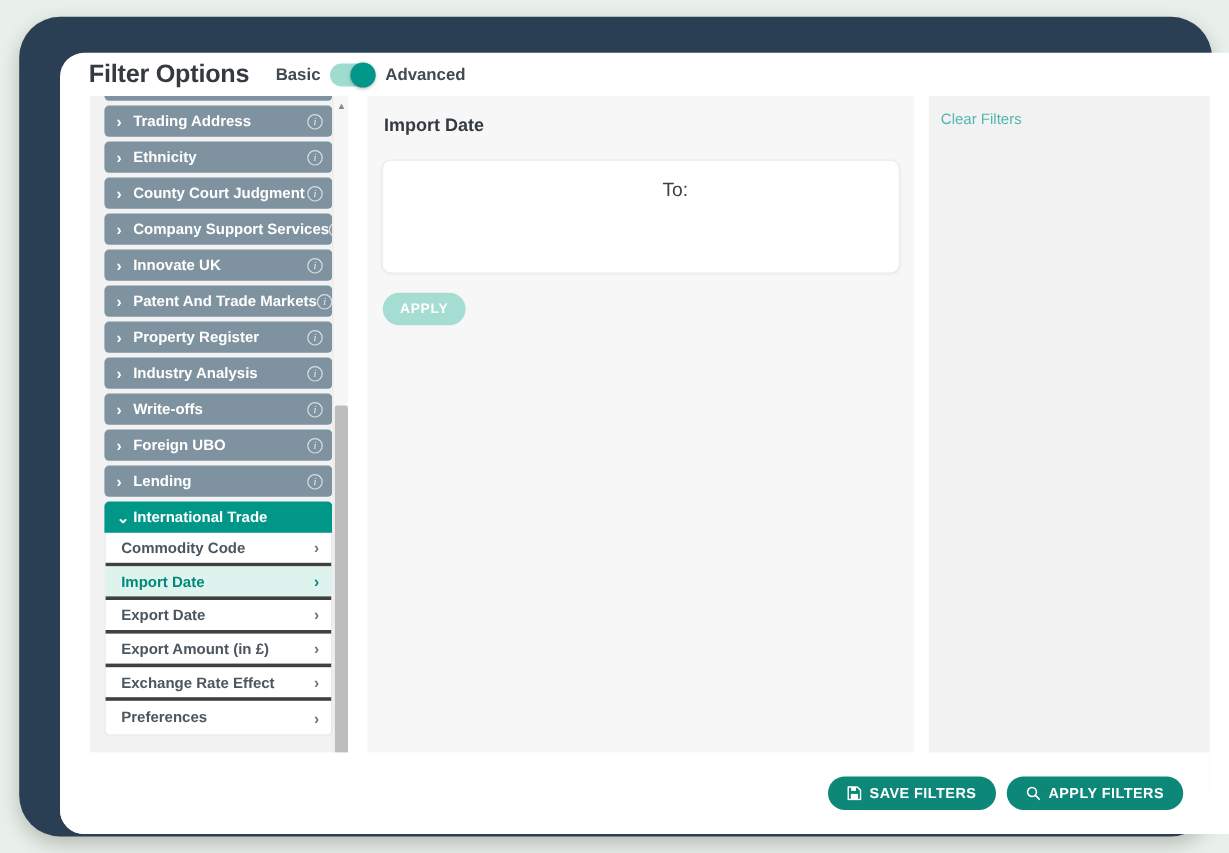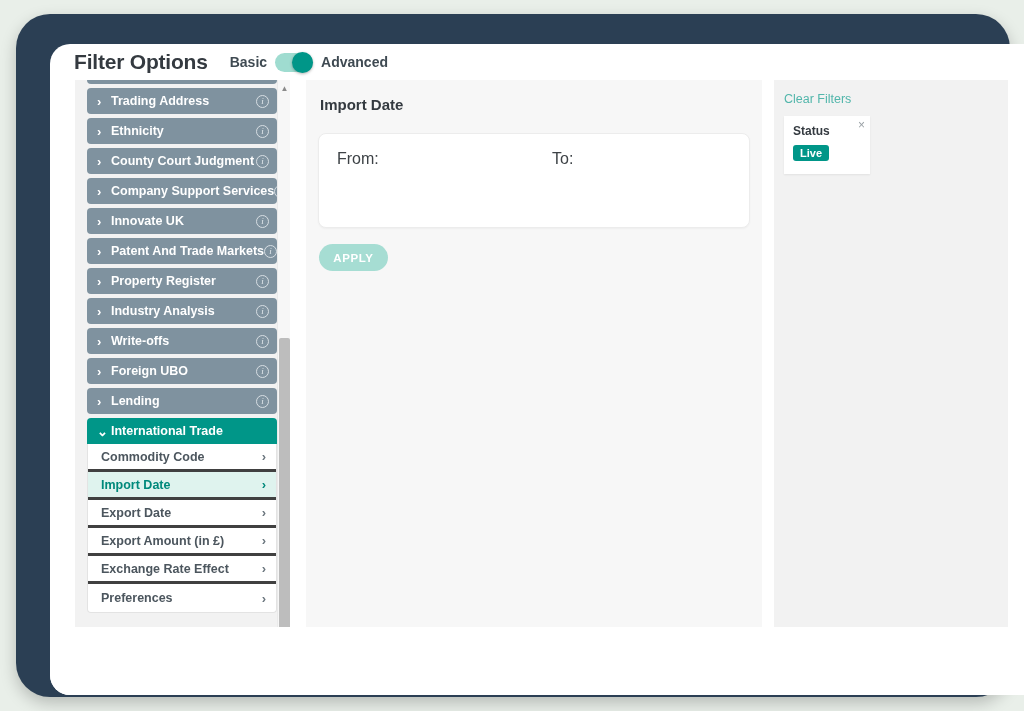--- a/index.html
+++ b/index.html
@@ -490,39 +490,52 @@
           <div class="sb-thumb"></div>
           <div class="sb-arrow down">▼</div>
         </div>
       </div>
 
       <div class="center">
         <div class="panel-title">Import Date</div>
 
         <div class="date-card">
           <div class="date-field">
-            <div class="fl">From:</div>
           </div>
 
           <div class="date-field">
             <div class="fl">To:</div>
           </div>
         </div>
 
         <button class="apply-btn">APPLY</button>
       </div>
 
       <div class="right">
         <span class="clear-link">Clear Filters</span>
-        <div class="chip-card">
-          <div class="ct">Status</div>
-          <span class="chip-close">×</span>
-          <span class="chip-val">Live</span>
-        </div>
       </div>
 
     </div>
 
     <div class="footer">
+      <button class="fbtn">
+        <span>
+          <svg width="12" height="12" viewBox="0 0 12 12">
+            <path d="M0.8 0.8 h7.6 L11.2 3.6 V11.2 H0.8 Z" fill="none" stroke="#ffffff" stroke-width="1.3" stroke-linejoin="round"></path>
+            <rect x="3.3" y="0.8" width="4" height="3.3" fill="#ffffff"></rect>
+            <rect x="3" y="6.6" width="6" height="4.6" fill="#ffffff"></rect>
+          </svg>
+        </span>
+        <span>SAVE FILTERS</span>
+      </button>
+      <button class="fbtn">
+        <span>
+          <svg width="12" height="12" viewBox="0 0 12 12">
+            <circle cx="5" cy="5" r="3.7" fill="none" stroke="#ffffff" stroke-width="1.3"></circle>
+            <line x1="7.8" y1="7.8" x2="11.2" y2="11.2" stroke="#ffffff" stroke-width="1.4" stroke-linecap="round"></line>
+          </svg>
+        </span>
+        <span>APPLY FILTERS</span>
+      </button>
     </div>
 
   </div>
 </div>
 
 </body></html>

